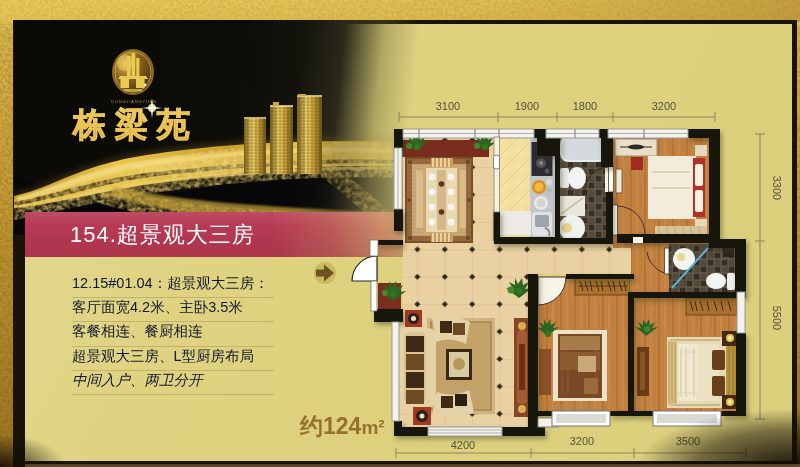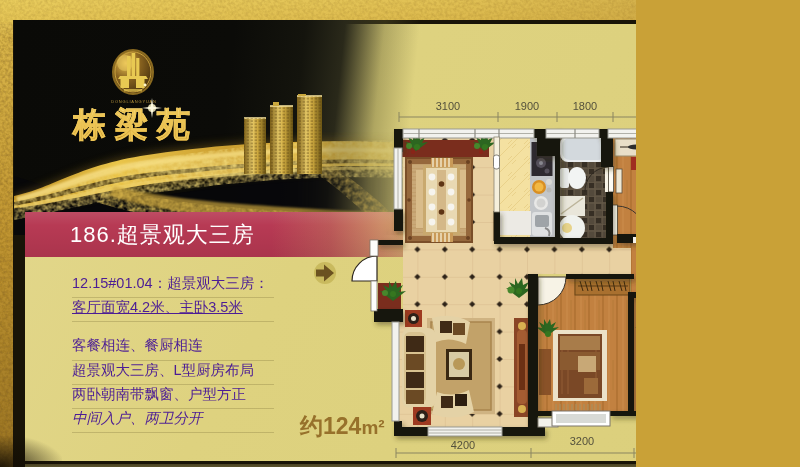--- a/index.html
+++ b/index.html
@@ -1,17 +1,17 @@
 <!DOCTYPE html>
 <html><head>
 <meta charset="utf-8">
 <style>
 html,body{margin:0;padding:0;}
 body{width:800px;height:467px;overflow:hidden;position:relative;font-family:"Liberation Sans",sans-serif;background:#c9a137;}
-#stage{position:absolute;left:0;top:0;width:636px;height:467px;overflow:hidden;}
+#stage{position:absolute;left:0;top:0;width:800px;height:467px;overflow:hidden;}
 .abs{position:absolute;}
 </style>
 </head>
 <body>
 <div id="stage">
 
 <svg class="abs" style="left:0;top:0" width="800" height="467">
   <defs>
     <linearGradient id="goldv" x1="0" y1="0" x2="0" y2="1">
       <stop offset="0" stop-color="#ecd269"></stop>
@@ -160,34 +160,33 @@
 
 <div class="abs" style="left:73px;top:103px;width:220px;height:38px;font-size:33px;font-weight:900;letter-spacing:9px;-webkit-text-stroke:0.8px #ecc455;background:linear-gradient(180deg,#fdf0b0 8%,#f3cf62 45%,#c89425 80%,#a87a1a 100%);-webkit-background-clip:text;background-clip:text;color:transparent;text-shadow:none;">栋梁苑</div>
 
 <svg class="abs" style="left:141px;top:97px" width="22" height="22" viewBox="0 0 22 22">
   <circle cx="11" cy="11" r="4" fill="#fdf6c8" opacity="0.85"></circle>
   <path d="M11,1 L12.3,9.7 L21,11 L12.3,12.3 L11,21 L9.7,12.3 L1,11 L9.7,9.7 Z" fill="#fffbe2" opacity="0.95"></path>
 </svg>
 
 <div class="abs" style="left:25px;top:212px;width:425px;height:45px;background:linear-gradient(180deg,rgba(255,236,240,0.10) 0%,rgba(255,255,255,0) 30%,rgba(60,0,10,0.10) 100%),linear-gradient(90deg,#b73a54 0%,#b73a54 58%,#bc5a59 72%,#cd8d68 84%,rgba(219,207,124,0) 100%);"></div>
 
-<div class="abs" style="left:70px;top:220px;color:#ffffff;font-size:22px;letter-spacing:1px;">186.超景观大三房</div>
-
-<div class="abs" style="left:72px;top:274px;width:202px;color:#4c1d95;font-size:14.5px;">
+<div class="abs" style="left:70px;top:220px;color:#ffffff;font-size:22px;letter-spacing:1px;">154.超景观大三房</div>
+
+<div class="abs" style="left:72px;top:274px;width:202px;color:#0f172a;font-size:14.5px;">
 
   <div style="height:23.2px;border-bottom:1px solid rgba(130,118,60,0.33);white-space:nowrap;">12.15#01.04：超景观大三房：</div>
 
-  <div style="height:23.2px;border-bottom:1px solid rgba(130,118,60,0.33);white-space:nowrap;text-decoration:underline;">客厅面宽4.2米、主卧3.5米</div>
-
-  <div style="height:23.2px;border-bottom:1px solid rgba(130,118,60,0.33);white-space:nowrap;margin-top:14px;">客餐相连、餐厨相连</div>
+  <div style="height:23.2px;border-bottom:1px solid rgba(130,118,60,0.33);white-space:nowrap;">客厅面宽4.2米、主卧3.5米</div>
+
+  <div style="height:23.2px;border-bottom:1px solid rgba(130,118,60,0.33);white-space:nowrap;">客餐相连、餐厨相连</div>
 
   <div style="height:23.2px;border-bottom:1px solid rgba(130,118,60,0.33);white-space:nowrap;">超景观大三房、L型厨房布局</div>
 
 
-  <div style="height:23.2px;border-bottom:1px solid rgba(130,118,60,0.33);white-space:nowrap;">两卧朝南带飘窗、户型方正</div>
 
   <div style="height:23.2px;border-bottom:1px solid rgba(130,118,60,0.33);white-space:nowrap;font-style:italic;">中间入户、两卫分开</div>
 </div>
 
 <svg id="plan" class="abs" style="left:0;top:0" width="800" height="467" viewBox="0 0 800 467">
 <defs>
   <pattern id="tile" width="27.4" height="27.4" patternUnits="userSpaceOnUse" x="390" y="222">
     <rect width="27.4" height="27.4" fill="#e9d1a2"></rect>
     <path d="M0,0 H27.4 M0,0 V27.4" stroke="#d8ba8c" stroke-width="1"></path>
     <path d="M-3,0 L0,-3 L3,0 L0,3 Z M24.4,0 L27.4,-3 L30.4,0 L27.4,3 Z M-3,27.4 L0,24.4 L3,27.4 L0,30.4 Z M24.4,27.4 L27.4,24.4 L30.4,27.4 L27.4,30.4 Z" fill="#2e2318"></path>

